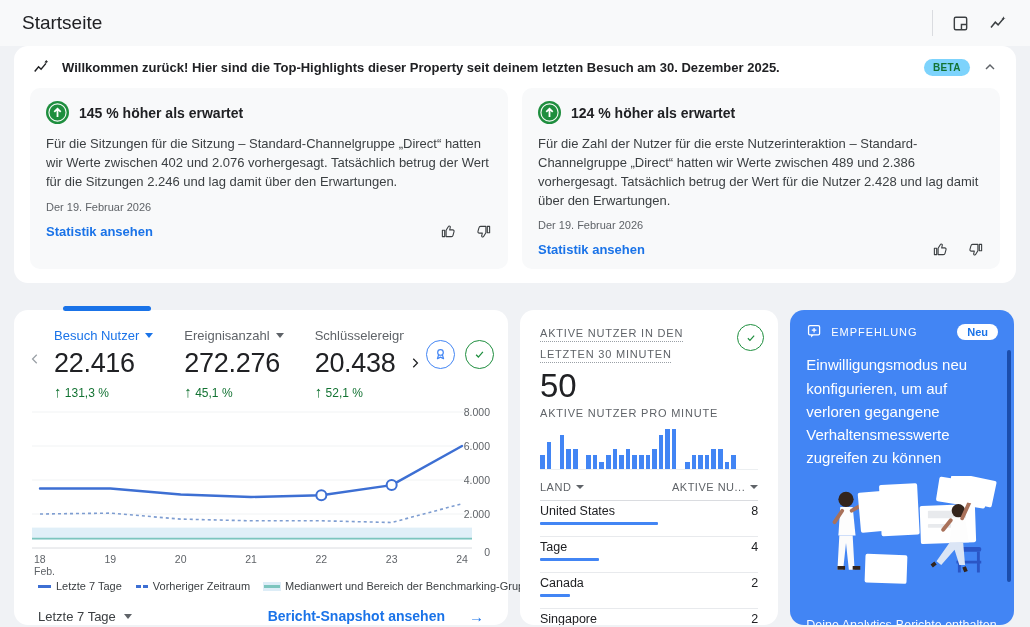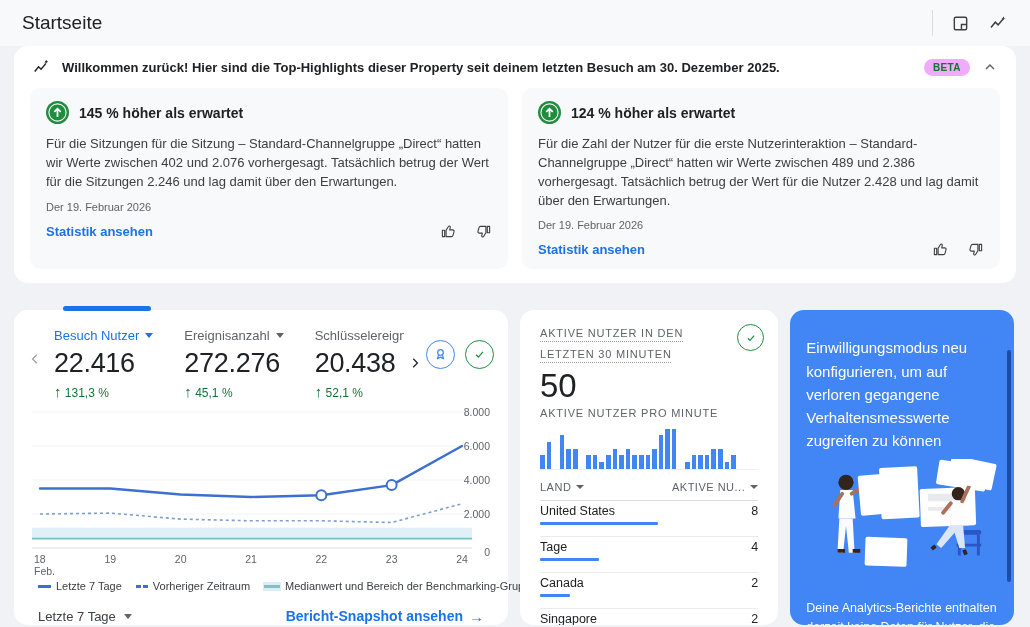--- a/index.html
+++ b/index.html
@@ -16,21 +16,21 @@
   
   .app-header { height:46px; background:#f8f9fa; display:flex; align-items:center; justify-content:space-between; padding:0 22px; }
   .page-title { font-size:19px; color:#202124; font-weight:400; }
   .header-actions { display:flex; align-items:center; gap:18px; border-left:1px solid #dadce0; padding-left:18px; height:26px; color:#3c4043; }
   .icon-btn { cursor:pointer; color:#3c4043; display:flex; align-items:center; }
 
   
   .welcome-panel { margin:0 14px; background:#fff; border-radius:14px; padding-bottom:14px; }
   .banner-row { display:flex; align-items:center; height:42px; padding:0 18px; gap:12px; }
   .banner-text { font-size:13px; font-weight:700; color:#202124; flex:1; }
-  .beta-badge { background:#f0abfc; color:#137333; font-size:10px; font-weight:700; padding:3px 9px; border-radius:10px; letter-spacing:.4px; }
+  .beta-badge { background:#7dd3fc; color:#137333; font-size:10px; font-weight:700; padding:3px 9px; border-radius:10px; letter-spacing:.4px; }
   .collapse-btn { color:#5f6368; }
 
   .insights-row { display:flex; gap:14px; padding:0 16px; }
   .insight-card { flex:1; background:#f8f9fa; border-radius:10px; padding:13px 16px 11px; }
   .insight-head { display:flex; align-items:center; gap:10px; }
   .insight-headline { font-size:14px; font-weight:700; color:#202124; }
   .insight-body { font-size:13px; color:#3c4043; line-height:1.45; margin-top:11px; }
   .insight-date { font-size:11px; color:#5f6368; margin-top:9px; }
   .insight-foot { display:flex; justify-content:space-between; align-items:center; margin-top:10px; }
   .text-link { color:#1a73e8; font-weight:700; font-size:13px; text-decoration:none; cursor:pointer; }
@@ -62,21 +62,21 @@
   .chart-wrap { margin-top:2px; padding-left:10px; }
   .legend-row { display:flex; align-items:center; gap:6px; padding:2px 0 0 24px; font-size:11px; color:#3c4043; }
   .legend-item { display:flex; align-items:center; gap:5px; margin-right:8px; white-space:nowrap; }
   .sw-solid { width:13px; height:2.5px; background:#3d6fd3; }
   .sw-dash { display:flex; gap:2px; }
   .sw-dash i { width:5px; height:2.5px; background:#3d6fd3; display:block; }
   .sw-band { width:16px; height:2.5px; background:#7cc5be; box-shadow:0 -2px 0 1px #ddedf7, 0 2px 0 1px #ddedf7; }
   .overview-footer { display:flex; justify-content:space-between; align-items:center; padding:16px 24px 0 24px; }
   .range-select { font-size:13px; color:#3c4043; display:flex; align-items:center; cursor:pointer; }
   .range-select .caret { color:#5f6368; margin-left:8px; }
-  .footer-link { font-size:14px; font-weight:700; color:#1a73e8; display:flex; align-items:center; gap:6px; cursor:pointer; }
+  .footer-link { font-size:14px; font-weight:700; color:#1a73e8; display:flex; align-items:center; gap:24px; cursor:pointer; }
 
   
   .realtime-card { width:276px; padding:13px 20px 12px; overflow:hidden; }
   .rt-title { font-size:11px; color:#5f6368; letter-spacing:.8px; line-height:1.85; font-weight:500;
               text-decoration:underline dotted #9aa0a6; text-underline-offset:4px; max-width:175px; }
   .rt-check { position:absolute; top:14px; right:14px; cursor:pointer; }
   .rt-value { font-size:33px; color:#202124; margin-top:5px; line-height:1.05; }
   .rt-sub { font-size:11px; color:#5f6368; letter-spacing:.8px; margin-top:3px; font-weight:500; }
   .rt-bars { display:flex; align-items:flex-end; gap:2px; height:42px; margin-top:9px; border-bottom:1px solid #eceff1; }
   .mbar { width:4.6px; background:#4285f4; flex:none; }
@@ -410,20 +410,31 @@
     <div class="rt-footer">
       <span class="footer-link">
           <span>In Echtzeit anzeigen</span>
           <span class="arrow-glyph">→</span>
         </span>
     </div>
   </div>
 
   <div class="card promo-card">
     <div class="promo-inner">
+      <div class="promo-head">
+        <span>
+          <svg width="17" height="17" viewBox="0 0 20 20">
+              <rect x="3" y="3" width="13" height="11" rx="1.6" fill="none" stroke="#fff" stroke-width="1.5"></rect>
+              <path d="M9.5 5.8v5.4M6.8 8.5h5.4" stroke="#fff" stroke-width="1.5"></path>
+              <path d="M6 14v3l3-3" fill="#fff"></path>
+            </svg>
+        </span>
+        <span class="promo-eyebrow">EMPFEHLUNG</span>
+        <span class="neu-badge">Neu</span>
+      </div>
       <div class="promo-title">Einwilligungsmodus neu konfigurieren, um auf verloren gegangene Verhaltensmesswerte zugreifen zu können</div>
 
       <svg class="promo-illustration" viewBox="0 0 210 140">
 
         <rect x="78" y="6" width="40" height="54" rx="2" fill="#fff" transform="rotate(-3 98 33)"></rect>
         <rect x="120" y="28" width="58" height="40" rx="2" fill="#fff" transform="rotate(-2 149 48)"></rect>
         <rect x="128" y="34" width="40" height="8" rx="1" fill="#e8eaed"></rect>
         <rect x="128" y="48" width="26" height="4" rx="1" fill="#e8eaed"></rect>
         <rect x="138" y="2" width="52" height="26" rx="2" fill="#fff" transform="rotate(9 164 15)"></rect>
         <rect x="62" y="80" width="44" height="30" rx="2" fill="#fff" transform="rotate(2 84 95)"></rect>

